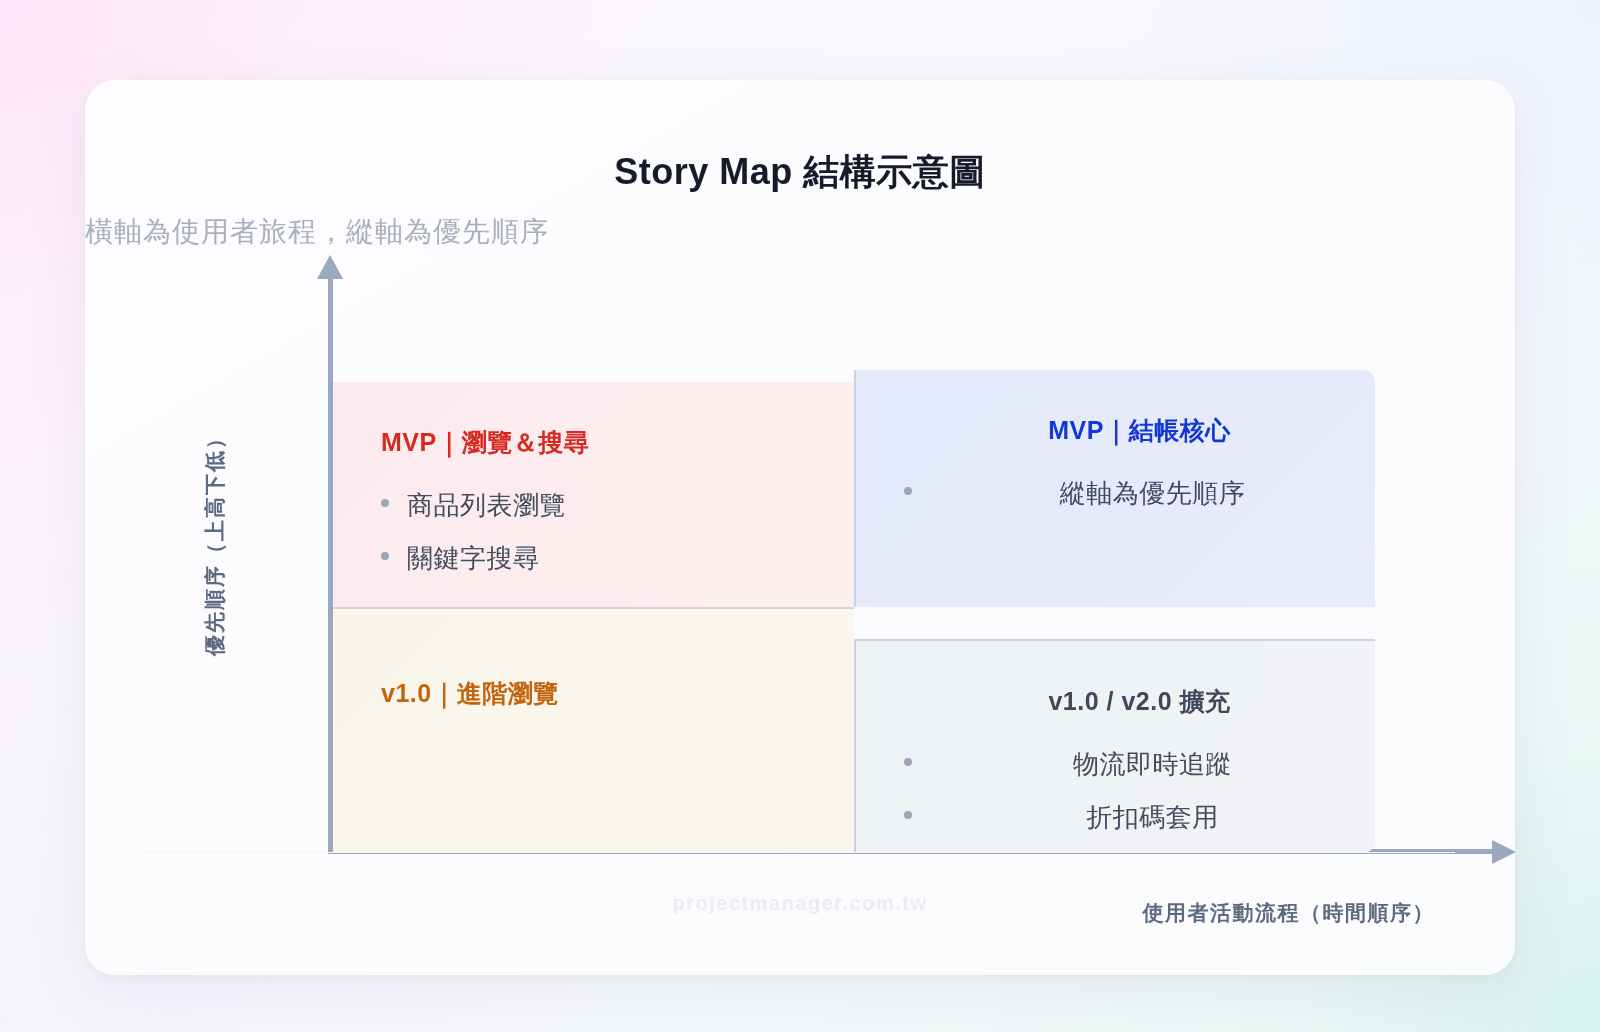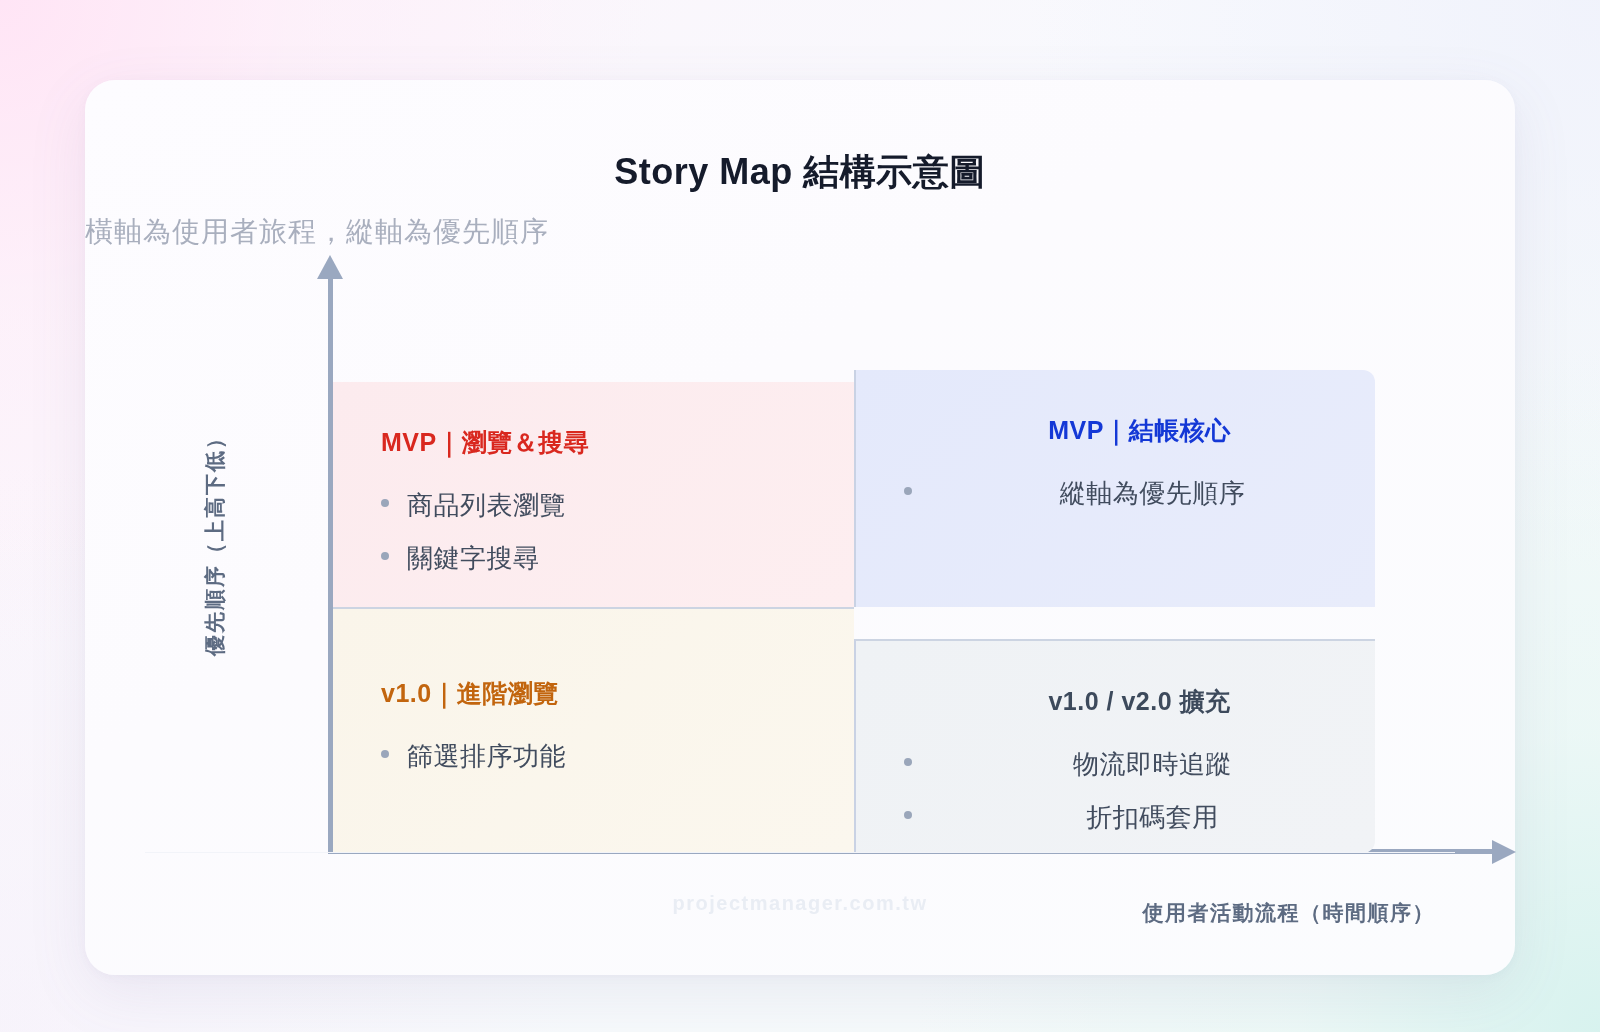--- a/index.html
+++ b/index.html
@@ -193,21 +193,20 @@
       <div class="quad q-tr">
         <div class="quad-title" style="color: rgb(20, 56, 214);">MVP｜結帳核心</div>
         <ul class="quad-list">
           <li>縱軸為優先順序</li>
         </ul>
       </div>
 
       <div class="quad q-bl">
         <div class="quad-title" style="color: rgb(194, 101, 14); margin-top: 24px;">v1.0｜進階瀏覽</div>
         <ul class="quad-list">
-          <li>篩選排序功能</li>
         </ul>
       </div>
 
       <div class="quad q-br">
         <div class="quad-title" style="color: rgb(61, 74, 92);">v1.0 / v2.0 擴充</div>
         <ul class="quad-list">
           <li>物流即時追蹤</li>
           <li>折扣碼套用</li>
         </ul>
       </div>

